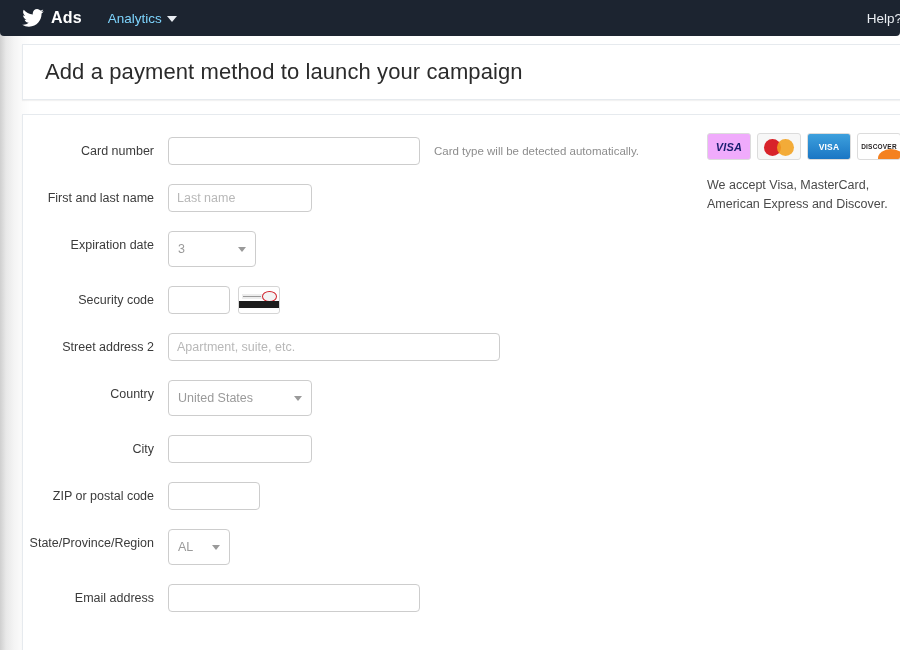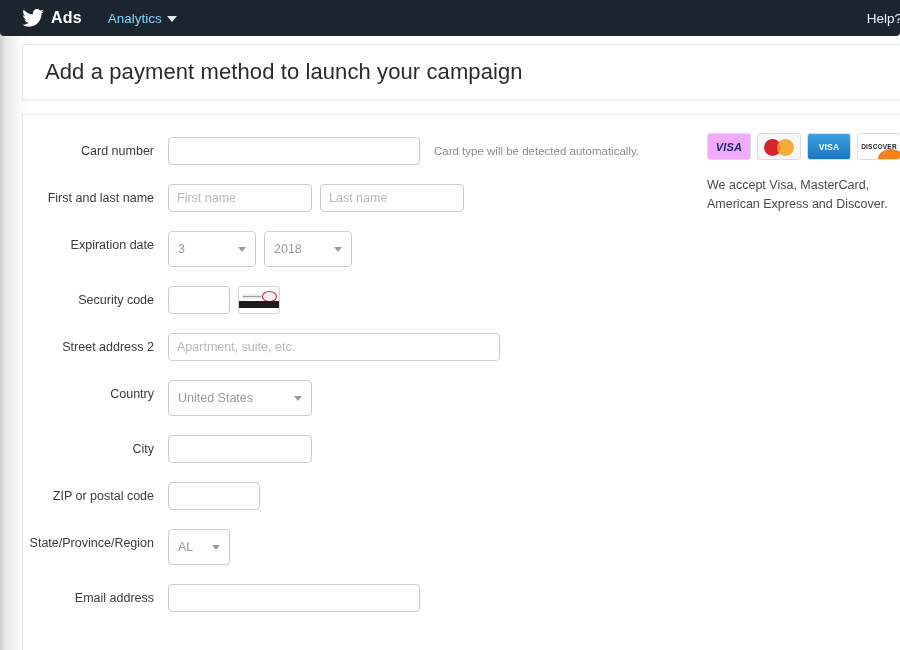--- a/index.html
+++ b/index.html
@@ -266,33 +266,29 @@
       <div class="label">Card number</div>
       <div class="fields">
         <input class="inp w-card" type="text" value="" style="">
         <span class="hint">Card type will be detected automatically.</span>
       </div>
     </div>
 
     <div class="form-row">
       <div class="label">First and last name</div>
       <div class="fields">
-        <input class="inp w-name" type="text" placeholder="First name" style="">
         <input class="inp w-name" type="text" placeholder="Last name" style="">
       </div>
     </div>
 
     <div class="form-row">
       <div class="label">Expiration date</div>
       <div class="fields">
         <div class="sel s-month">
           <span>3</span>
-        </div>
-        <div class="sel s-year">
-          <span>2018</span>
         </div>
       </div>
     </div>
 
     <div class="form-row">
       <div class="label">Security code</div>
       <div class="fields">
         <input class="inp w-cvv" type="text" value="" style="">
         <span class="cvv-img">
           <span class="cvv-sig"></span>

